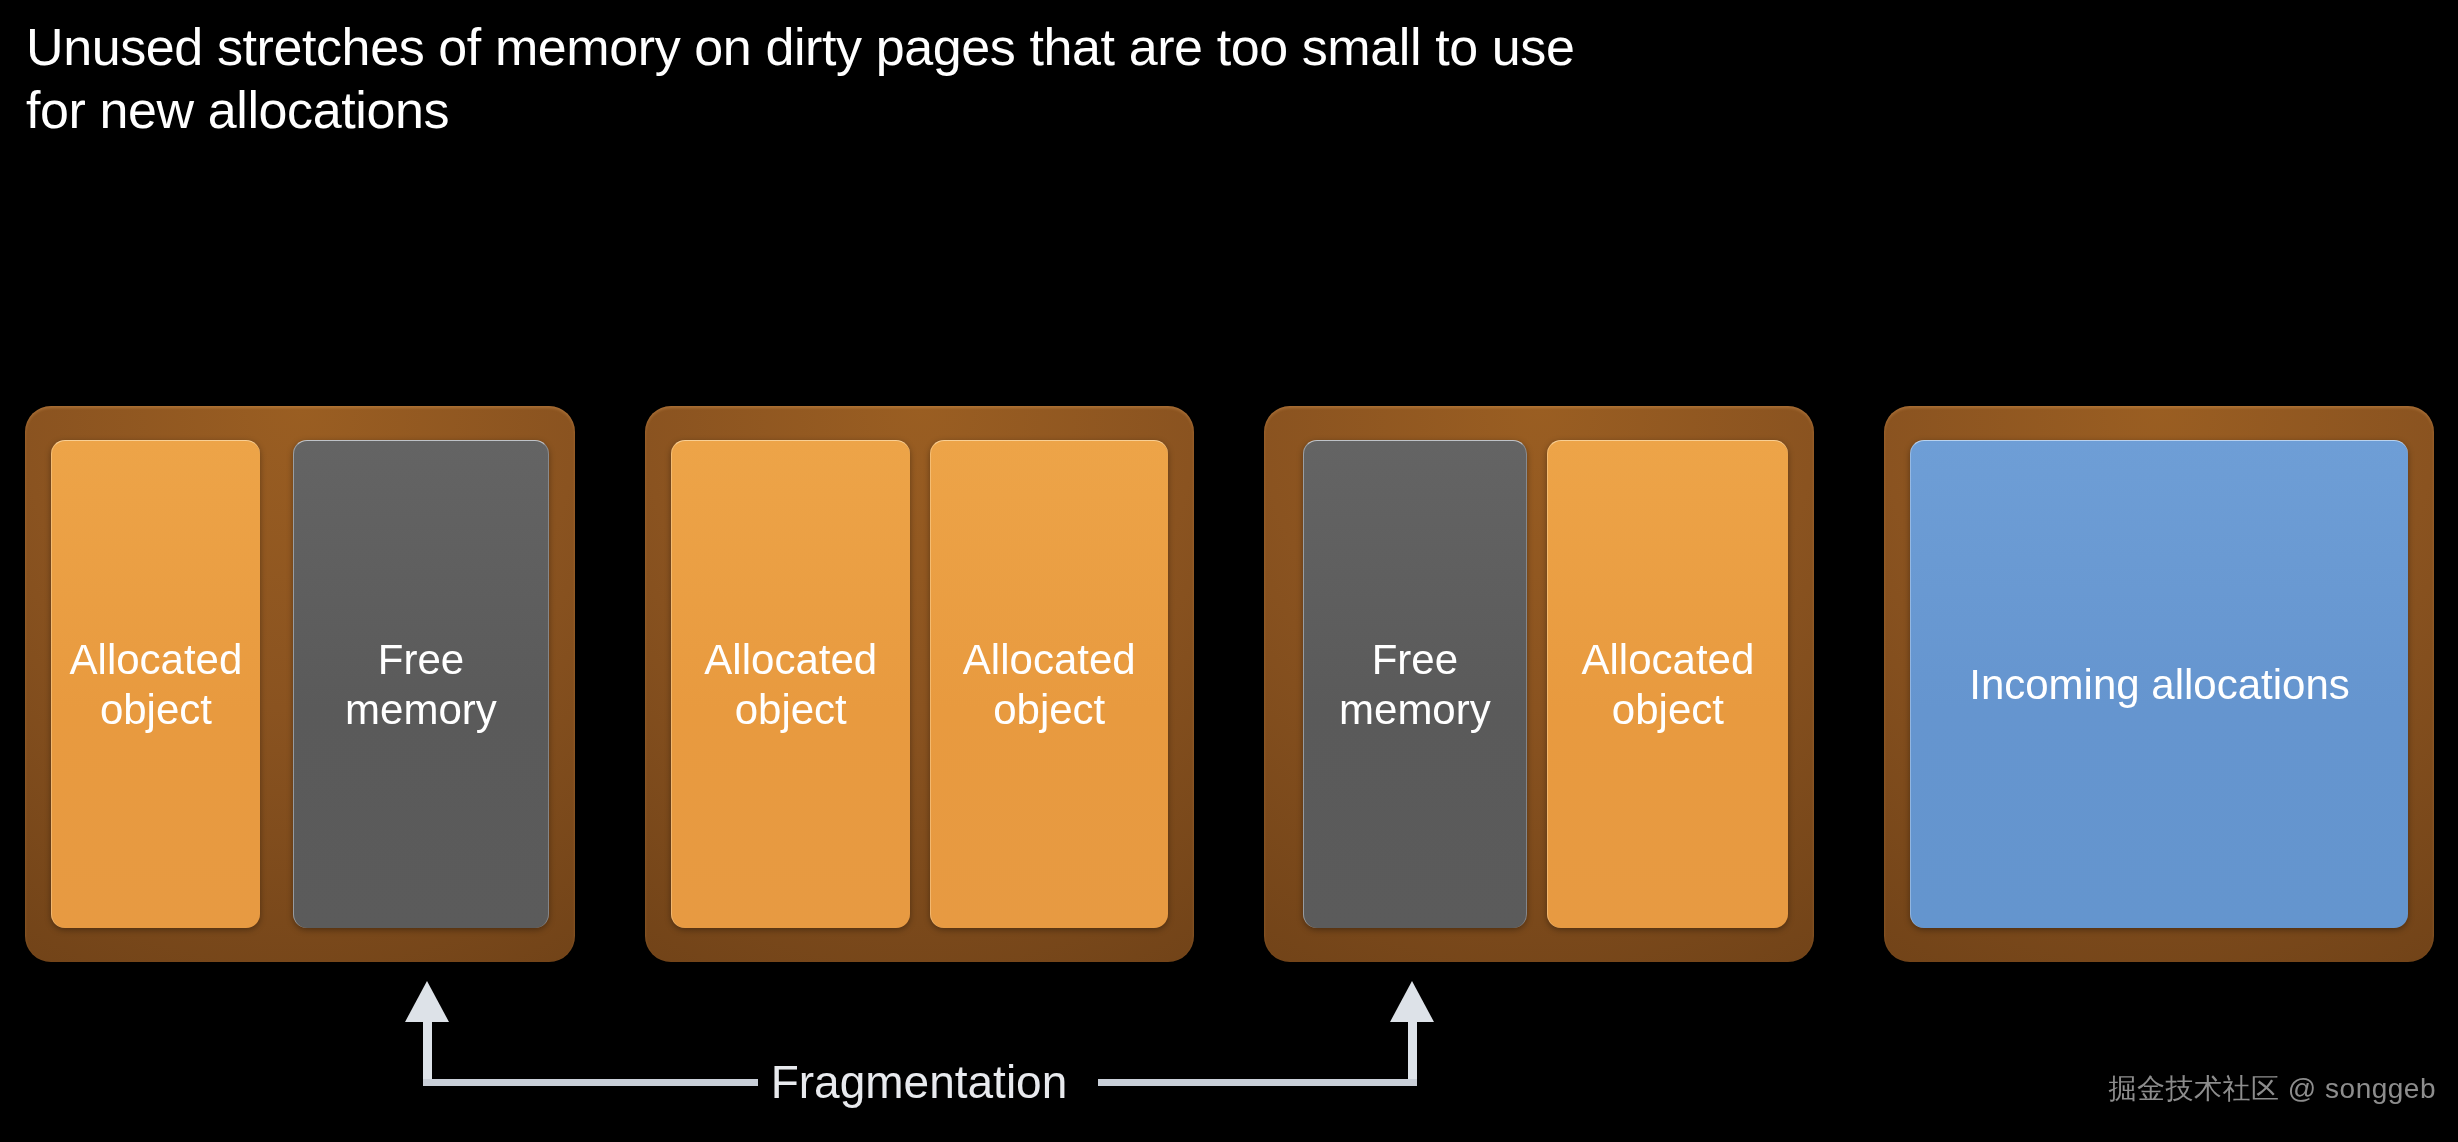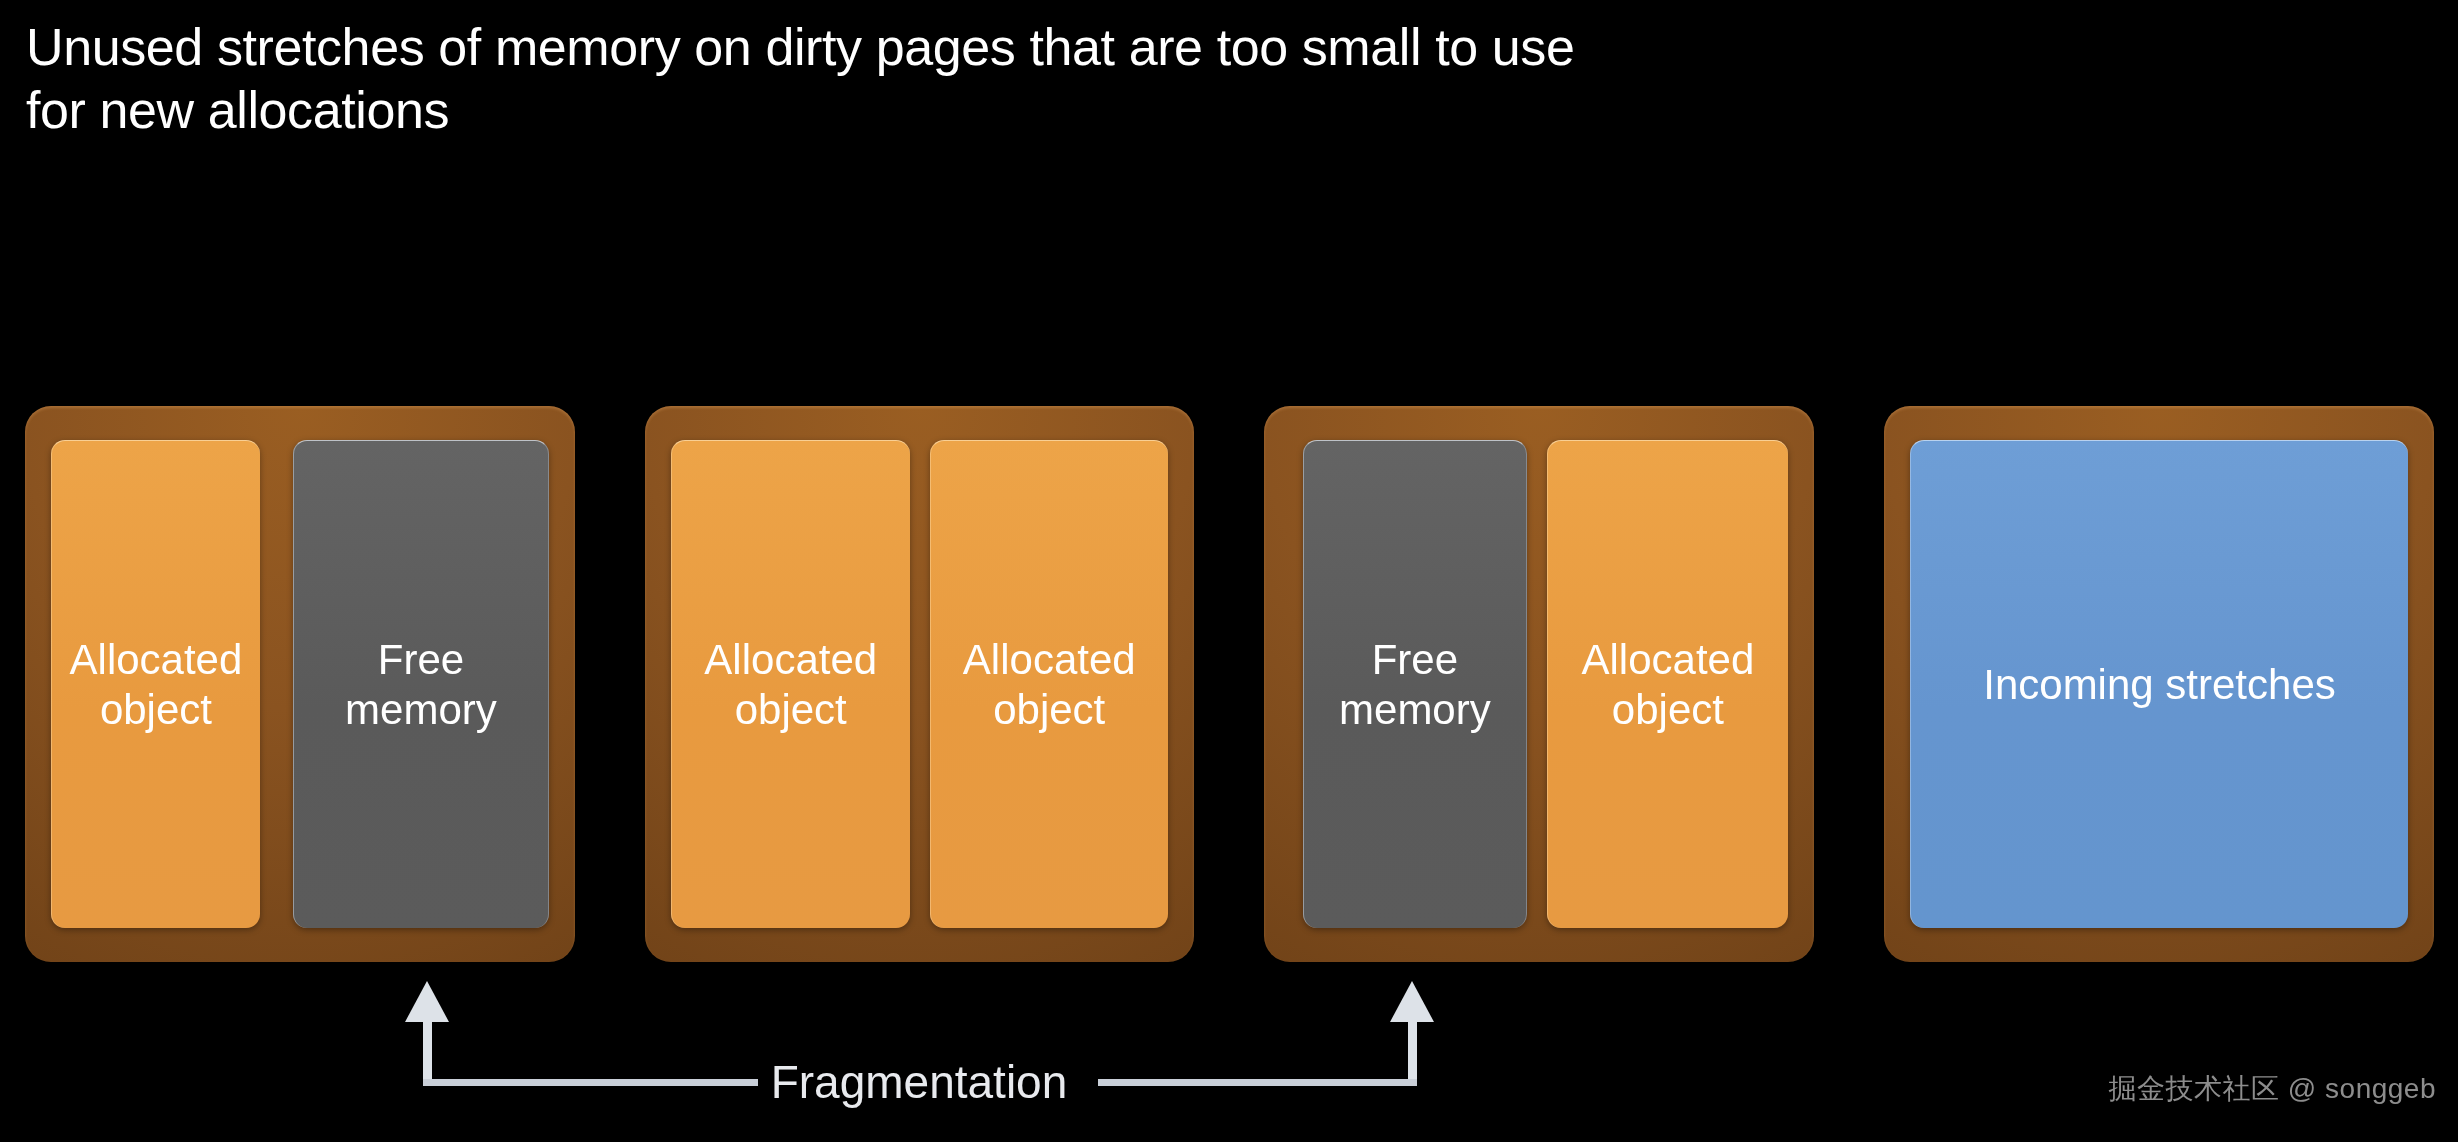--- a/index.html
+++ b/index.html
@@ -161,21 +161,21 @@
 memory</span>
     </div>
     <div class="mem-panel allocated" style="flex:52 1 0">
       <span class="panel-label">Allocated
 object</span>
     </div>
   </div>
 
   <div class="page-block" id="page-block-3">
     <div class="mem-panel incoming" style="flex:100 1 0">
-      <span class="panel-label">Incoming stretches</span>
+      <span class="panel-label">Incoming allocations</span>
     </div>
   </div>
 </div>
 
 <div id="fragmentation-annotation">
   <svg width="2458" height="1142" viewBox="0 0 2458 1142">
 
     <g>
       <polygon points="427,981 449,1022 405,1022" fill="#dde2e8"></polygon>
       <rect x="423" y="1018" width="9" height="66" fill="#dde2e8"></rect>

